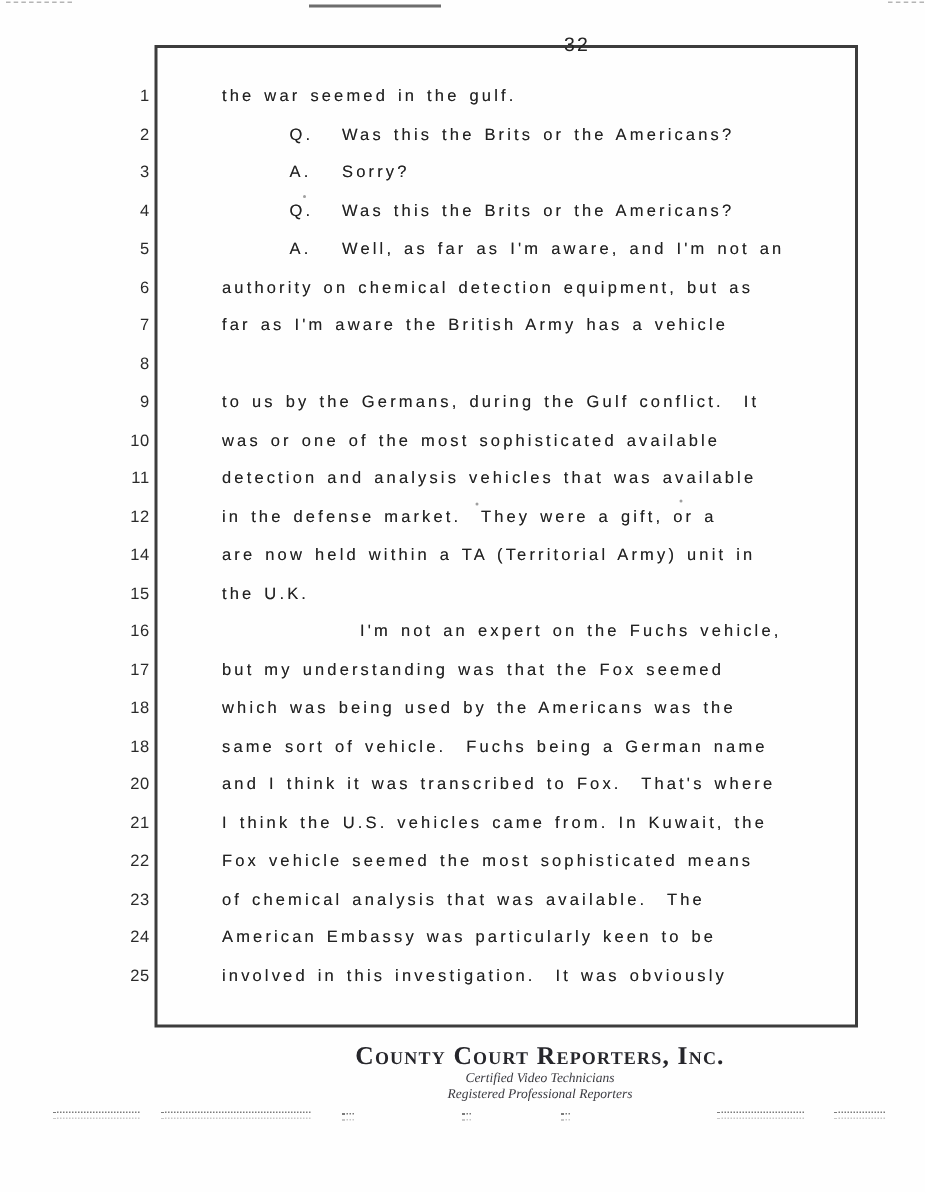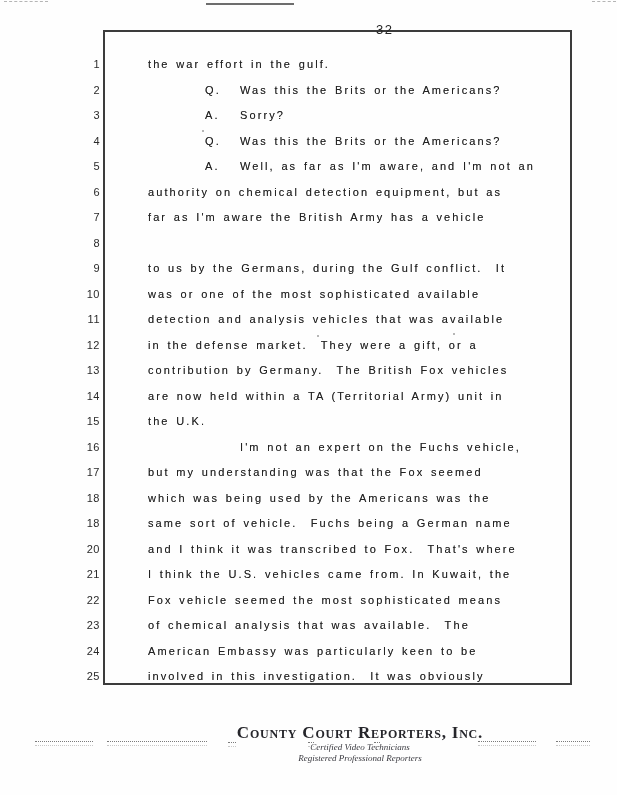--- a/index.html
+++ b/index.html
@@ -89,37 +89,36 @@
   .txt {
     position: absolute;
     white-space: pre;
     font-size: 11px;
     letter-spacing: 2.1px;
     word-spacing: 1.5px;
     color: #222222;
     text-shadow: 0 0 0.4px rgba(0,0,0,0.45);
   }
   .txt.body { left: 148px; }
-  .txt.qa   { left: 205px; }
+  .txt.qa   { left: 193px; }
   .txt.para { left: 240px; }
   .prefix {
     display: inline-block;
     width: 35px;
     letter-spacing: 2.1px;
   }
 
   
   .footer {
     position: absolute;
     left: 130px;
     top: 694px;
     width: 460px;
     text-align: center;
     color: #26262b;
-    margin-top: 29px;
   }
   .footer-company {
     font-family: "Liberation Serif", serif;
     font-variant: small-caps;
     font-weight: 600;
     font-size: 17px;
     letter-spacing: 0.8px;
     line-height: 19px;
   }
   .footer-tagline {
@@ -139,21 +138,21 @@
   <div class="artifact art-line" style="left:206px; top:3px; width:88px;"></div>
   <div class="artifact art-faint" style="left:592px; top:1px; width:24px;"></div>
 
   <div class="t-box"></div>
 
   <div class="page-num">32</div>
 
   <div class="rows">
       <div class="row">
         <span class="num">1</span>
-        <span class="txt body">the war effort in the gulf.</span>
+        <span class="txt body">the war seemed in the gulf.</span>
       </div>
       <div class="row">
         <span class="num">2</span>
         <span class="txt qa"><span class="prefix">Q.</span>Was this the Brits or the Americans?</span>
       </div>
       <div class="row">
         <span class="num">3</span>
         <span class="txt qa"><span class="prefix">A.</span>Sorry?</span>
       </div>
       <div class="row">
@@ -183,24 +182,20 @@
         <span class="num">10</span>
         <span class="txt body">was or one of the most sophisticated available</span>
       </div>
       <div class="row">
         <span class="num">11</span>
         <span class="txt body">detection and analysis vehicles that was available</span>
       </div>
       <div class="row">
         <span class="num">12</span>
         <span class="txt body">in the defense market.  They were a gift, or a</span>
-      </div>
-      <div class="row">
-        <span class="num">13</span>
-        <span class="txt body">contribution by Germany.  The British Fox vehicles</span>
       </div>
       <div class="row">
         <span class="num">14</span>
         <span class="txt body">are now held within a TA (Territorial Army) unit in</span>
       </div>
       <div class="row">
         <span class="num">15</span>
         <span class="txt body">the U.K.</span>
       </div>
       <div class="row">

